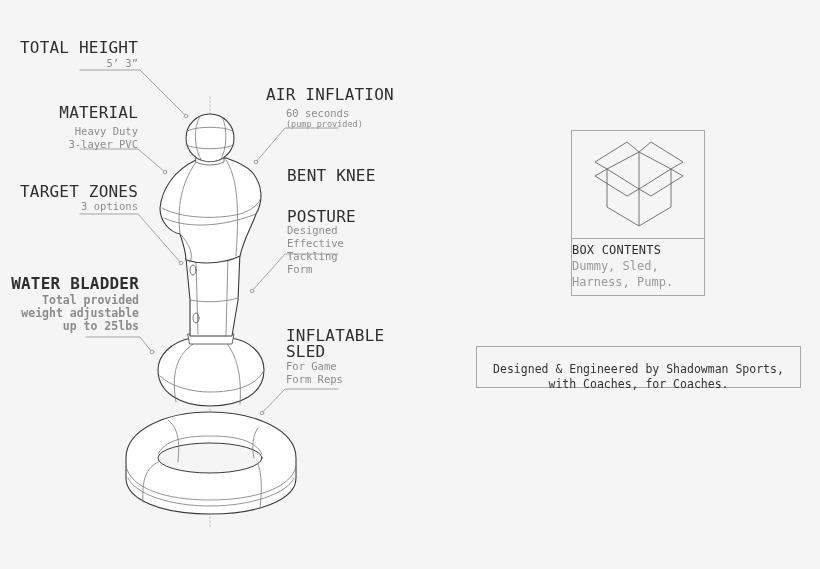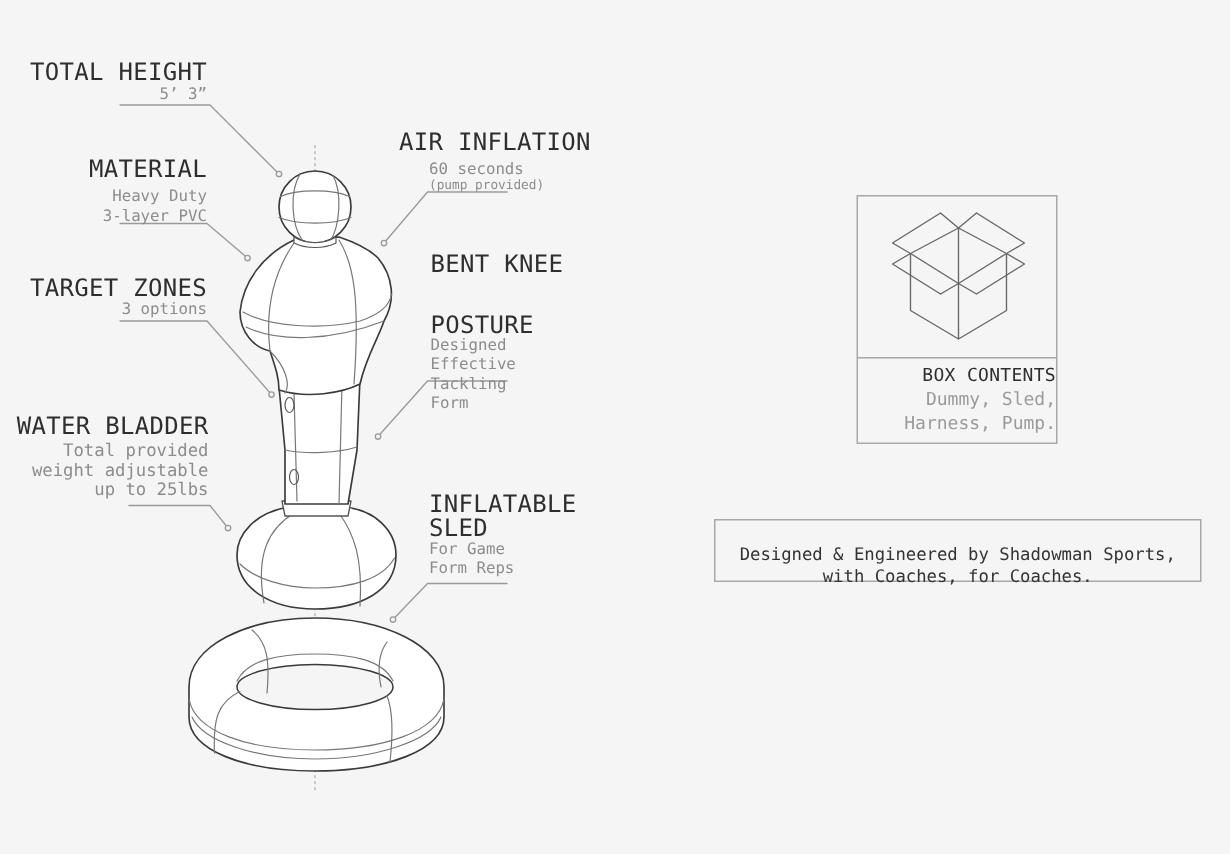--- a/index.html
+++ b/index.html
@@ -11,21 +11,21 @@
   .title { font-size: 16px; color: #2e2e2e; letter-spacing: 0.2px; }
   .sub { font-size: 10.5px; color: #8c8c8c; line-height: 13px; }
   .tiny { font-size: 8.5px; color: #8c8c8c; }
   .right { text-align: right; }
   svg.art { position: absolute; left: 0; top: 0; }
   .box-card {
     position: absolute; left: 571px; top: 130px; width: 134px; height: 166px;
     border: 1px solid #a8a8a8; box-sizing: border-box;
   }
   .box-card .divider { position: absolute; left: 0; right: 0; top: 107px; border-top: 1px solid #a8a8a8; }
-  .box-card .cap { position: absolute; left: 0; right: 0; top: 112px; text-align: right; }
+  .box-card .cap { position: absolute; left: 0; right: 0; top: 112px; text-align: left; }
   .box-card .cap .title { font-size: 12px; line-height: 15px; }
   .box-card .cap .sub { font-size: 12px; line-height: 16px; color: #9a9a9a; }
   .credit {
     position: absolute; left: 476px; top: 346px; width: 325px; height: 42px; box-sizing: border-box;
     border: 1px solid #a8a8a8; text-align: center; padding-top: 15px;
     font-size: 11.5px; line-height: 15px; color: #333;
   }
 </style>
 </head>
 <body>
@@ -110,21 +110,21 @@
   <div class="title">MATERIAL</div>
   <div class="sub" style="margin-top:4px">Heavy Duty</div>
   <div class="sub">3-layer PVC</div>
 </div>
 
 <div class="lbl right" style="left:20px; top:184px; width:118px;">
   <div class="title">TARGET ZONES</div>
   <div class="sub" style="margin-top:0">3 options</div>
 </div>
 
-<div class="lbl right" style="left:10px; top:276px; width:129px;">
+<div class="lbl right" style="left:10px; top:276px; width:129px;font-weight:bold;">
   <div class="title">WATER BLADDER</div>
   <div class="sub" style="margin-top:2px; font-size:11.5px; line-height:13px;">Total provided</div>
   <div class="sub" style="font-size:11.5px; line-height:13px;">weight adjustable</div>
   <div class="sub" style="font-size:11.5px; line-height:13px;">up to 25lbs</div>
 </div>
 
 <div class="lbl" style="left:266px; top:87px; width:140px;">
   <div class="title">AIR INFLATION</div>
   <div class="sub" style="margin-top:4px; padding-left:20px;">60 seconds</div>
   <div class="tiny" style="padding-left:20px;">(pump provided)</div>

